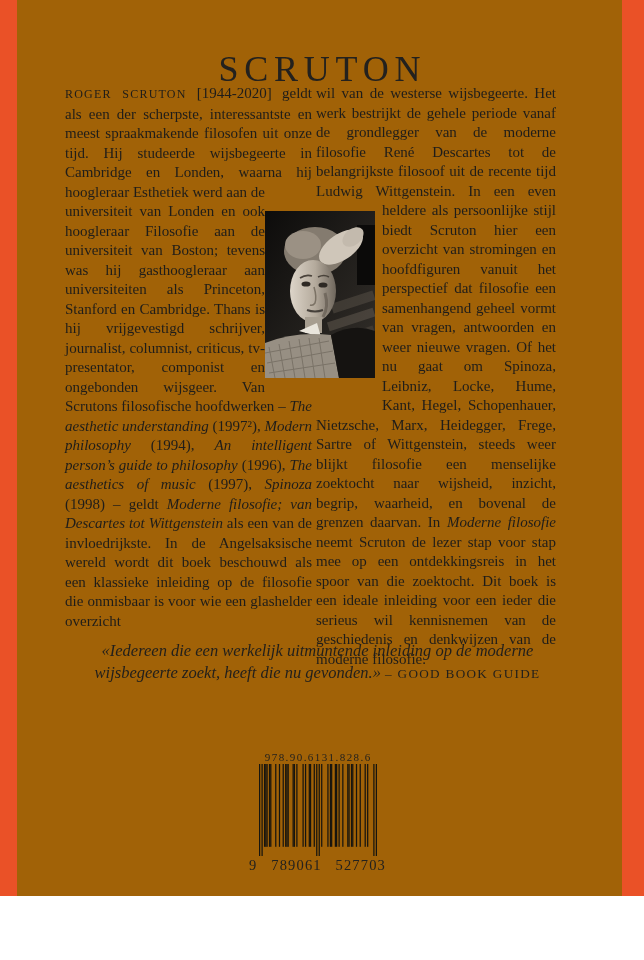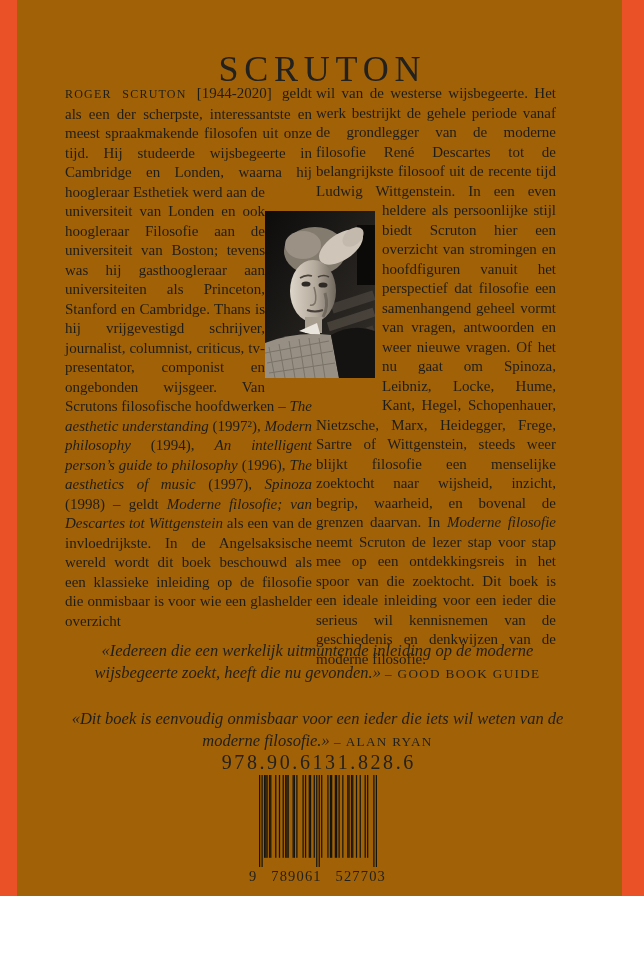--- a/index.html
+++ b/index.html
@@ -35,21 +35,21 @@
   .quote{
     position:absolute;left:65px;width:505px;text-align:center;
     font-size:16.5px;line-height:22px;color:#211f1c;
   }
   .quote-1{top:640px;}
   .quote-2{top:708px;}
   .barcode-block{
     position:absolute;left:65px;width:505px;top:751px;text-align:center;
   }
   .isbn-number{
-    font-size:20px;letter-spacing:0.13em;text-indent:0.13em;color:#23211e;
+    font-size:11px;letter-spacing:0.13em;text-indent:0.13em;color:#23211e;
   }
   .barcode-bars{margin:1px auto 0 auto;display:block;}
   .barcode-digits{
     font-size:14.5px;letter-spacing:0.08em;word-spacing:9px;color:#23211e;margin-top:1px;
   }
   .footer{position:absolute;left:65px;width:505px;top:892px;text-align:center;}
   .credit-line{font-size:17px;line-height:22px;}
   .copyright-line{font-size:19px;letter-spacing:0.14em;margin-top:5px;color:#23211e;text-align:center;}
 </style>
 </head>
@@ -119,21 +119,20 @@
           <path d="M54 127 L60 167"></path>
         <path d="M0 142 L64 130"></path>
           <path d="M2 152 L68 140"></path>
           <path d="M4 162 L70 152"></path>
       </g>
       <path d="M66 124 L74 167 L110 167 L110 120 Q88 112 66 124 Z" fill="#151311"></path>
     </svg>
   </div>
 
   <div class="quote quote-1"><span class="seg-italic">«Iedereen die een werkelijk uitmuntende inleiding op de moderne wijsbegeerte zoekt, heeft die nu gevonden.» </span><span class="seg-smallcaps">– GOOD BOOK GUIDE</span></div>
-  <div class="quote quote-2"><span class="seg-italic">«Dit boek is eenvoudig onmisbaar voor een ieder die iets wil weten van de moderne filosofie.» </span><span class="seg-smallcaps">– ALAN RYAN</span></div>
 
   <div class="barcode-block">
     <div class="isbn-number">978.90.6131.828.6</div>
     <svg id="barcode-bars" class="barcode-bars" viewBox="0 0 95 60" width="118" height="92" preserveAspectRatio="none">
         <rect x="0" y="0" width="1" height="60" fill="#17150f"></rect>
         <rect x="2" y="0" width="1" height="60" fill="#17150f"></rect>
         <rect x="4" y="0" width="1" height="54" fill="#17150f"></rect>
         <rect x="5" y="0" width="1" height="54" fill="#17150f"></rect>
         <rect x="6" y="0" width="1" height="54" fill="#17150f"></rect>
         <rect x="8" y="0" width="1" height="54" fill="#17150f"></rect>

